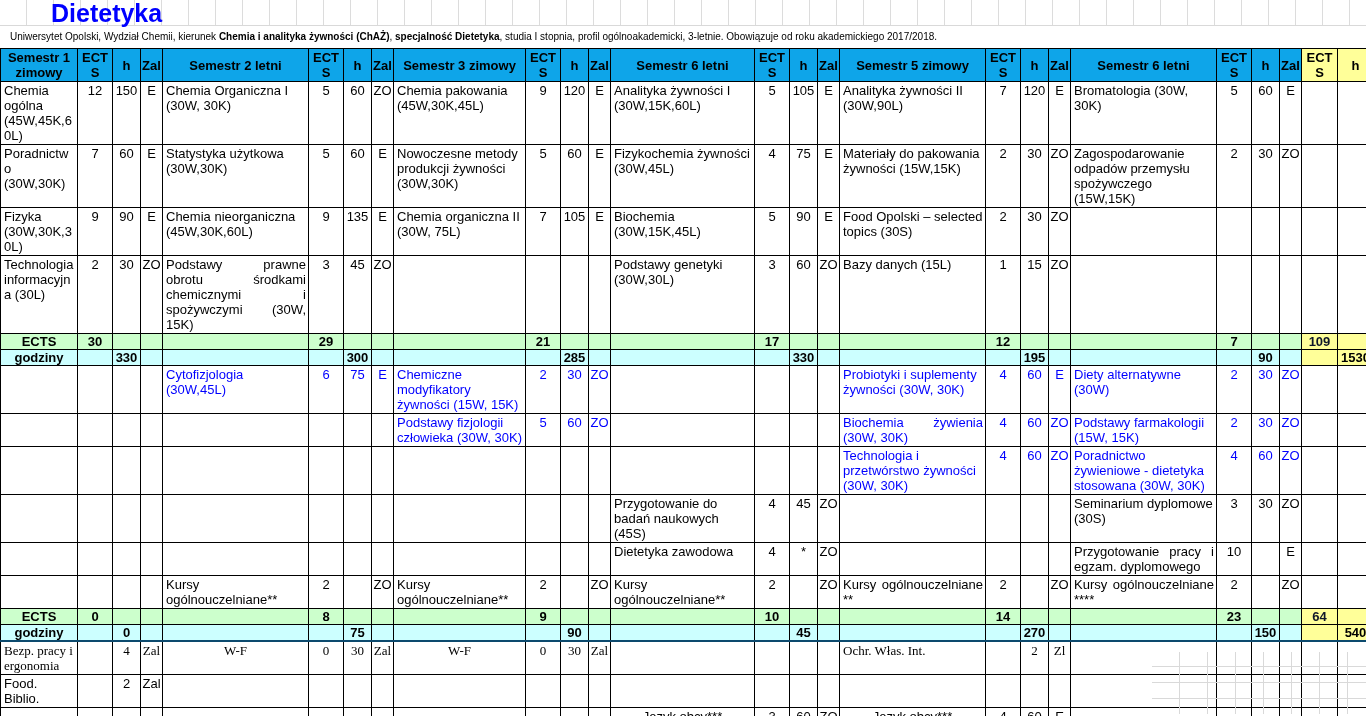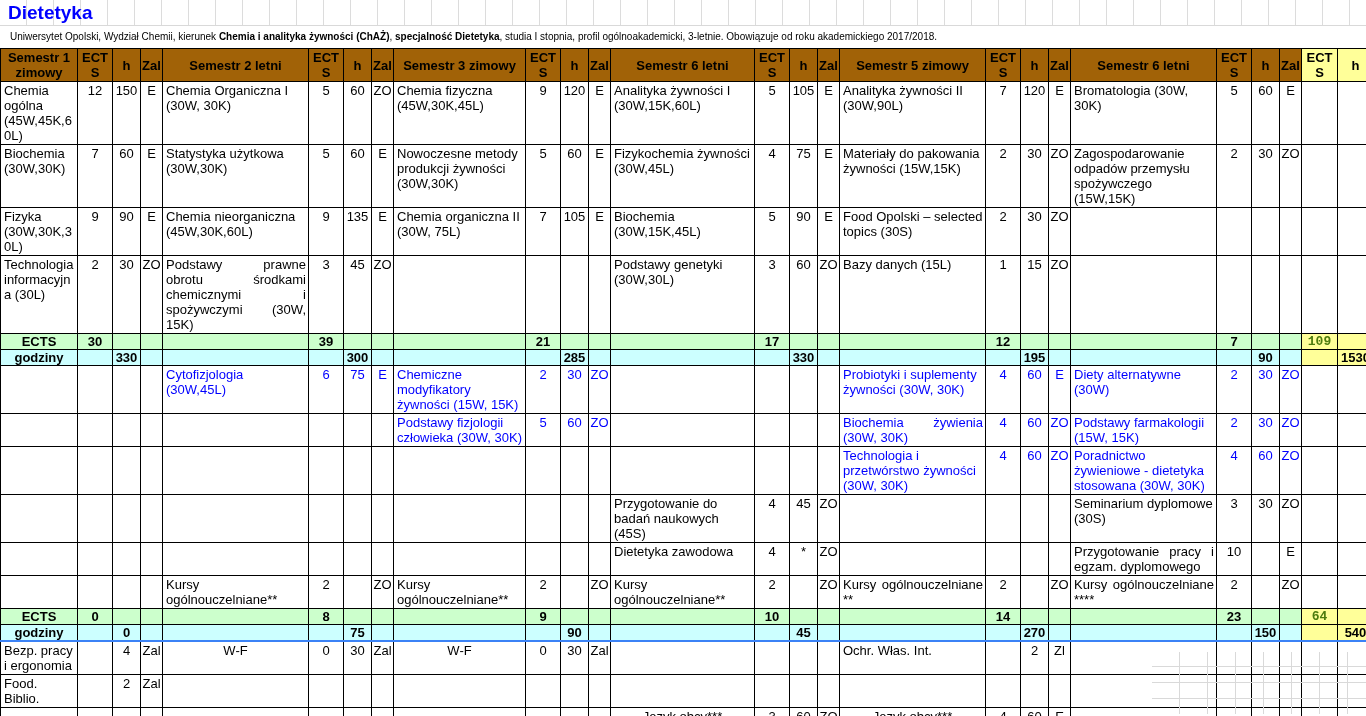--- a/index.html
+++ b/index.html
@@ -3,39 +3,39 @@
 <meta charset="utf-8">
 <style>
   html,body{margin:0;padding:0;background:#fff;}
   body{width:1366px;height:716px;overflow:hidden;font-family:"Liberation Sans",sans-serif;color:#000;position:relative;}
 
   .title-row{
     height:25px;display:flex;align-items:center;padding-left:8px;
     background:repeating-linear-gradient(90deg,transparent 0 26px,#dcdcdc 26px 27px);
     border-bottom:1px solid #d9d9d9;
   }
-  .title{color:#0000FF;font-size:19px;font-weight:bold;line-height:22px;}
+  .title{color:#0000FF;font-size:25px;font-weight:bold;line-height:22px;margin-left:43px;}
   .subtitle-row{padding:3px 2px 3px 10px;font-size:10px;line-height:16px;white-space:nowrap;}
 
   table{border-collapse:collapse;table-layout:fixed;width:1366px;}
   td{
     border:1px solid #000;font-size:13px;line-height:15px;
     padding:1px 2px 1px 3px;vertical-align:top;overflow:hidden;word-wrap:break-word;
     background:#fff;
   }
   td.ce{text-align:center;padding:1px 1px;}
   td.rj{text-align:justify;}
-  tr.hdr td{background:#a16207;font-weight:bold;text-align:center;vertical-align:middle;padding:1px;}
+  tr.hdr td{background:#0ea5e9;font-weight:bold;text-align:center;vertical-align:middle;padding:1px;}
   tr.hdr{height:33px;}
   tr.bt td{color:#0000FF;}
   tr.sg td{background:#CCFFCC;font-weight:bold;height:15px;line-height:14px;padding:0 2px;vertical-align:middle;}
   tr.scy td{background:#CCFFFF;font-weight:bold;height:15px;line-height:14px;padding:0 2px;vertical-align:middle;margin-top:34px;}
   td.y{background:#FFFF99 !important;}
-  td.btx{color:#4d7c0f;font-family:Liberation Mono, monospace;}
-  tr.tt2 td{border-top:2px solid #3b82f6;}
+  td.btx{color:#0f172a;}
+  tr.tt2 td{border-top:2px solid #0c4a6e;font-family:Liberation Serif, serif;}
   tr:last-child td{border-bottom:2px solid #000;}
   .footer-grid{
     position:absolute;right:0;bottom:2px;width:214px;height:62px;pointer-events:none;
     background:
       repeating-linear-gradient(90deg,transparent 0 27px,#d9d9d9 27px 28px),
       repeating-linear-gradient(0deg,transparent 0 15px,#d9d9d9 15px 16px);
   }
 </style>
 </head>
 <body>
@@ -106,41 +106,41 @@
       </tr>
       <tr>
         <td class="">Chemia ogólna (45W,45K,60L)</td>
         <td class="ce">12</td>
         <td class="ce">150</td>
         <td class="ce">E</td>
         <td class="">Chemia Organiczna I (30W, 30K)</td>
         <td class="ce">5</td>
         <td class="ce">60</td>
         <td class="ce">ZO</td>
-        <td class="">Chemia fizyczna (45W,30K,45L)</td>
+        <td class="">Chemia pakowania (45W,30K,45L)</td>
         <td class="ce">9</td>
         <td class="ce">120</td>
         <td class="ce">E</td>
         <td class="">Analityka żywności I (30W,15K,60L)</td>
         <td class="ce">5</td>
         <td class="ce">105</td>
         <td class="ce">E</td>
         <td class="">Analityka żywności II (30W,90L)</td>
         <td class="ce">7</td>
         <td class="ce">120</td>
         <td class="ce">E</td>
         <td class="">Bromatologia (30W, 30K)</td>
         <td class="ce">5</td>
         <td class="ce">60</td>
         <td class="ce">E</td>
         <td class="ce"></td>
         <td class="ce"></td>
       </tr>
       <tr>
-        <td class="">Biochemia (30W,30K)</td>
+        <td class="">Poradnictwo (30W,30K)</td>
         <td class="ce">7</td>
         <td class="ce">60</td>
         <td class="ce">E</td>
         <td class="">Statystyka użytkowa (30W,30K)</td>
         <td class="ce">5</td>
         <td class="ce">60</td>
         <td class="ce">E</td>
         <td class="">Nowoczesne metody produkcji żywności (30W,30K)</td>
         <td class="ce">5</td>
         <td class="ce">60</td>
@@ -214,21 +214,21 @@
         <td class="ce"></td>
         <td class="ce"></td>
         <td class="ce"></td>
       </tr>
       <tr class="sg">
         <td class="ce">ECTS</td>
         <td class="ce">30</td>
         <td class="ce"></td>
         <td class="ce"></td>
         <td class=""></td>
-        <td class="ce">39</td>
+        <td class="ce">29</td>
         <td class="ce"></td>
         <td class="ce"></td>
         <td class=""></td>
         <td class="ce">21</td>
         <td class="ce"></td>
         <td class="ce"></td>
         <td class=""></td>
         <td class="ce">17</td>
         <td class="ce"></td>
         <td class="ce"></td>

